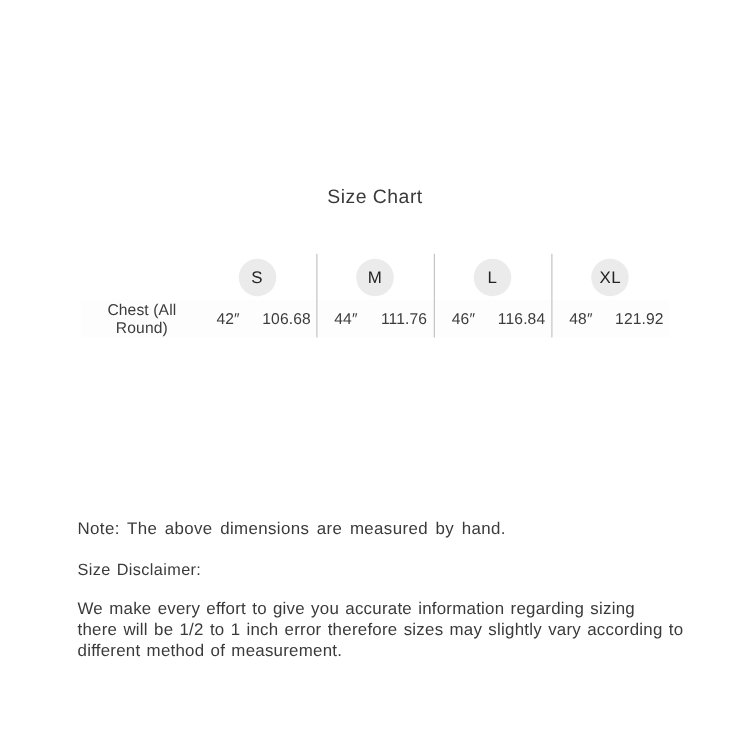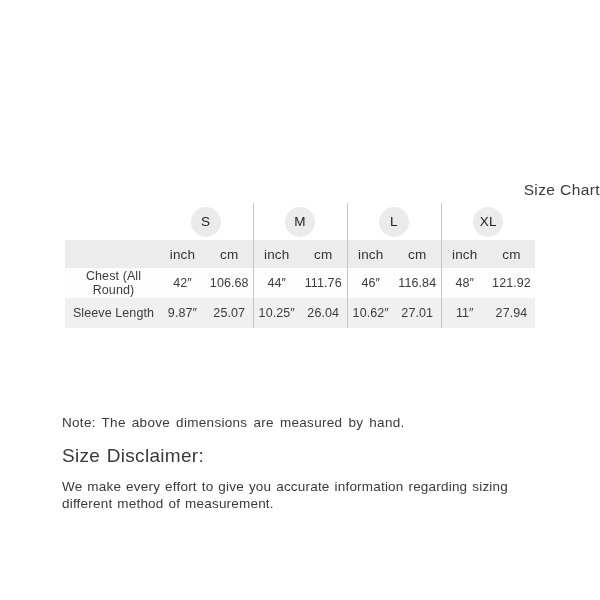--- a/index.html
+++ b/index.html
@@ -24,26 +24,25 @@
   .title{
     position:absolute;top:97px;left:0;right:0;
     text-align:center;
     font-size:20px;line-height:22px;
     letter-spacing:3.2px;
     font-weight:400;
     color:var(--title);
   }
   .subtitle{
     position:absolute;top:150px;left:0;right:0;
-    text-align:right;
+    text-align:center;
     font-size:15.5px;line-height:16px;
     letter-spacing:.4px;
     font-weight:400;
     color:#3a3a3a;
-    margin-top:32px;
   }
 
   table.size-chart{
     position:absolute;top:203px;left:65px;
     width:470px;
     border-collapse:collapse;
     table-layout:fixed;
   }
   table.size-chart col.c-label{width:94px;}
   table.size-chart col.c-val{width:47px;}
@@ -77,21 +76,21 @@
   td.gl{border-left:1px solid var(--divider);}
 
   .note{
     position:absolute;top:415px;left:62px;
     font-size:13.5px;line-height:16px;
     letter-spacing:.3px;word-spacing:2px;
     color:#3a3a3a;white-space:nowrap;
   }
   .disc-heading{
     position:absolute;top:448px;left:62px;
-    font-size:19px;line-height:16px;
+    font-size:13px;line-height:16px;
     letter-spacing:.3px;word-spacing:1px;
     color:#3a3a3a;
   }
   .disc-body{
     position:absolute;top:465px;left:62px;width:536px;
     font-size:13.5px;line-height:17px;
     letter-spacing:.2px;word-spacing:1px;
     color:#3a3a3a;
     margin-top:13px;
   }
@@ -117,57 +116,36 @@
         <col class="c-val">
     </colgroup>
     <tbody>
         <tr class="sizes-row">
       <td></td>
       <td colspan="2"><span class="bubble">S</span></td>
       <td colspan="2" class="gl"><span class="bubble">M</span></td>
       <td colspan="2" class="gl"><span class="bubble">L</span></td>
       <td colspan="2" class="gl"><span class="bubble">XL</span></td>
     </tr>
-    <tr class="units-row">
-      <td></td>
-      <td>inch</td>
-      <td>cm</td>
-      <td class="gl">inch</td>
-      <td>cm</td>
-      <td class="gl">inch</td>
-      <td>cm</td>
-      <td class="gl">inch</td>
-      <td>cm</td>
-    </tr>
     <tr class="data-row row-light">
       <td class="lbl">Chest (All Round)</td>
       <td>42″</td>
       <td>106.68</td>
       <td class="gl">44″</td>
       <td>111.76</td>
       <td class="gl">46″</td>
       <td>116.84</td>
       <td class="gl">48″</td>
       <td>121.92</td>
     </tr>
-    <tr class="data-row row-stripe">
-      <td class="lbl">Sleeve Length</td>
-      <td>9.87″</td>
-      <td>25.07</td>
-      <td class="gl">10.25″</td>
-      <td>26.04</td>
-      <td class="gl">10.62″</td>
-      <td>27.01</td>
-      <td class="gl">11″</td>
-      <td>27.94</td>
-    </tr>
   </tbody>
     </table>
 
   <div class="note">Note: The above dimensions are measured by hand.</div>
 
   <div class="disc-heading">Size Disclaimer:</div>
   <div class="disc-body">
     <div class="line">We make every effort to give you accurate information regarding sizing</div>
+    <div class="line">there will be 1/2 to 1 inch error therefore sizes may slightly vary according to</div>
     <div class="line">different method of measurement.</div>
   </div>
 
 </div>
 
 </body></html>

